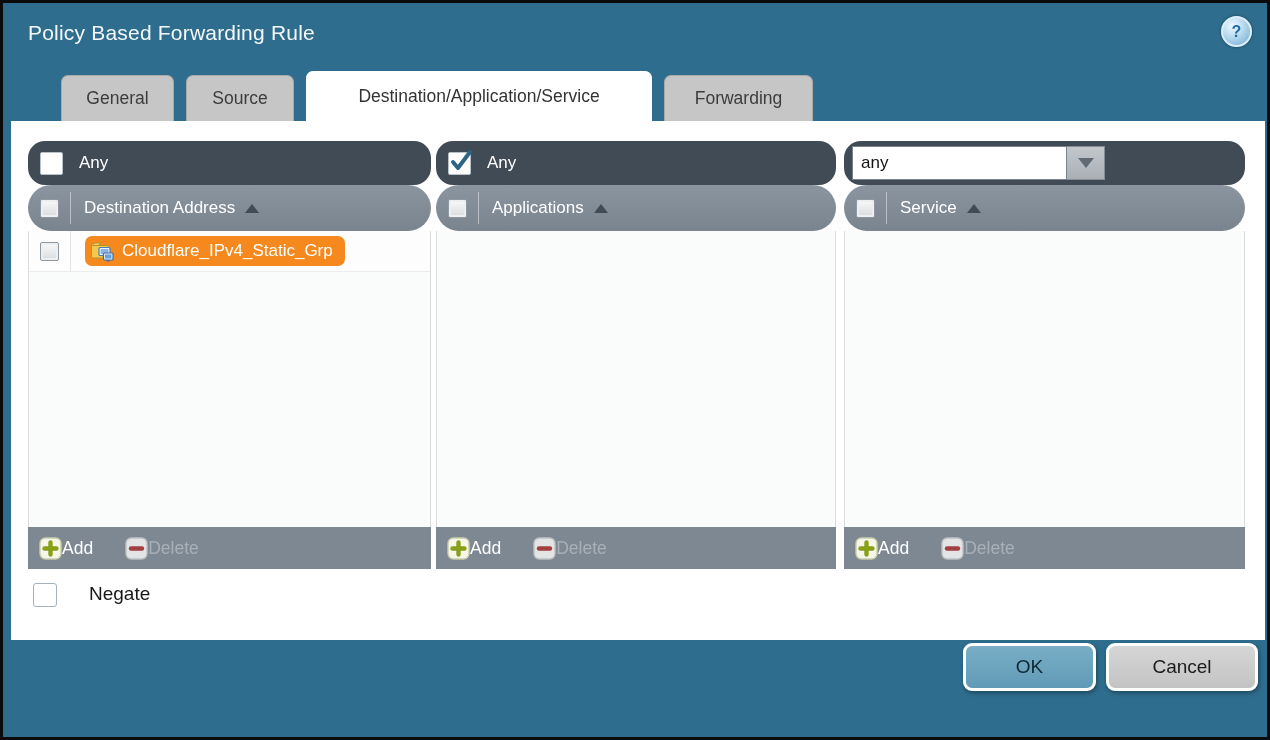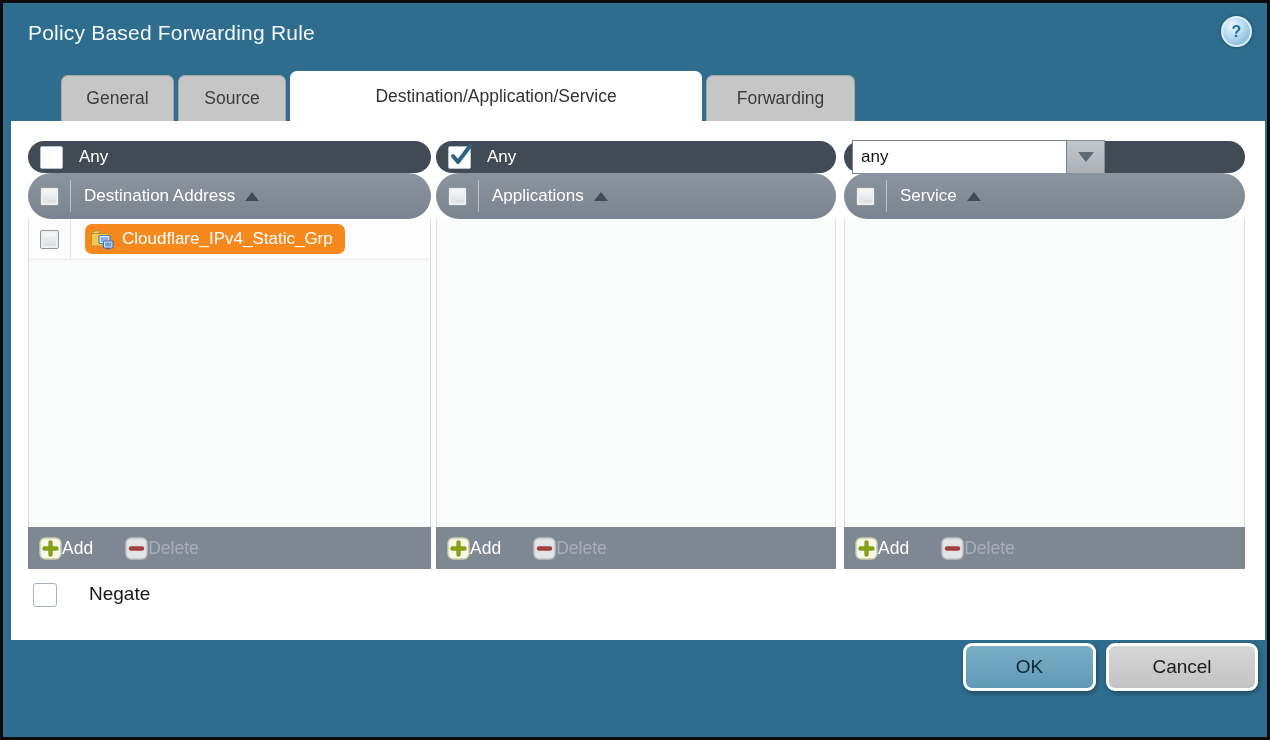--- a/index.html
+++ b/index.html
@@ -11,37 +11,37 @@
   
   .title{position:absolute;left:25px;top:18px;color:#f4f8fa;font-size:21px;letter-spacing:.2px;}
   .help{
     position:absolute;right:15px;top:13px;width:27px;height:27px;border-radius:50%;
     background:radial-gradient(circle at 35% 30%,#eef8ff 0%,#bcdcf0 40%,#6ea9d2 100%);
     border:2px solid #dceef9;box-shadow:0 0 3px rgba(0,0,0,.45);
     color:#1d6ca6;font-weight:bold;font-size:16px;
     display:flex;align-items:center;justify-content:center;cursor:pointer;
   }
   
-  .tabs{position:absolute;left:10px;top:68px;height:50px;display:flex;gap:4px;z-index:3;padding-left:48px;}
+  .tabs{position:absolute;left:10px;top:68px;height:50px;display:flex;gap:12px;z-index:3;padding-left:48px;}
   .tab{
     box-sizing:border-box;height:46px;margin-top:4px;border-radius:7px 7px 0 0;
     background:#c6c6c6;color:#3c3c3c;font-size:17.5px;
     display:flex;align-items:center;justify-content:center;cursor:pointer;
     border:1px solid #a9a9a9;border-bottom:none;
   }
   .tab.active{height:50px;margin-top:0;background:#ffffff;border-color:#ffffff;color:#333;}
-  .tab.w-general{width:113px}.tab.w-source{width:108px}.tab.w-das{width:412px}.tab.w-fwd{width:149px}
+  .tab.w-general{width:113px}.tab.w-source{width:108px}.tab.w-das{width:346px}.tab.w-fwd{width:149px}
   
   .panel{position:absolute;left:8px;top:118px;width:1254px;height:519px;background:#ffffff;z-index:2;}
   
   .col{position:absolute;top:20px;height:428px;display:flex;flex-direction:column;}
   .col-1{left:17px;width:403px}
   .col-2{left:425px;width:400px}
   .col-3{left:833px;width:401px}
-  .row-any{flex:none;height:32px;background:#414b55;display:flex;align-items:center;padding-left:12px;box-sizing:border-box;border-radius:17px;}
+  .row-any{flex:none;height:44px;background:#414b55;display:flex;align-items:center;padding-left:12px;box-sizing:border-box;border-radius:17px;}
   .any-label{color:#fff;font-size:17px;margin-left:16px;}
   .cb-big{position:relative;width:21px;height:21px;background:#fff;border:1px solid #b9c2c9;border-radius:2px;flex:none;cursor:pointer;}
   .cb-big svg{position:absolute;left:1px;top:-5px;overflow:visible;}
   .row-head{flex:none;height:46px;background:linear-gradient(#8b959f,#7a848e);display:flex;align-items:center;padding-left:12px;box-sizing:border-box;border-radius:23px;}
   .cb-small{width:17px;height:17px;border:1px solid #8f989f;border-radius:2px;flex:none;cursor:pointer;
     background:linear-gradient(#fbfbfb,#d7dadc);box-shadow:inset 0 0 0 2px #edf0f2;}
   .head-sep{width:1px;align-self:stretch;margin:7px 0 7px 11px;background:rgba(255,255,255,.45);}
   .head-label{color:#fff;font-size:17px;margin-left:13px;}
   .sort-up{width:0;height:0;border-left:7px solid transparent;border-right:7px solid transparent;border-bottom:9px solid #414b55;margin-left:10px;}
   .col-body{flex:1;background:#fafbfb;border-left:1px solid #dcdcdc;border-right:1px solid #dcdcdc;overflow:hidden;}

